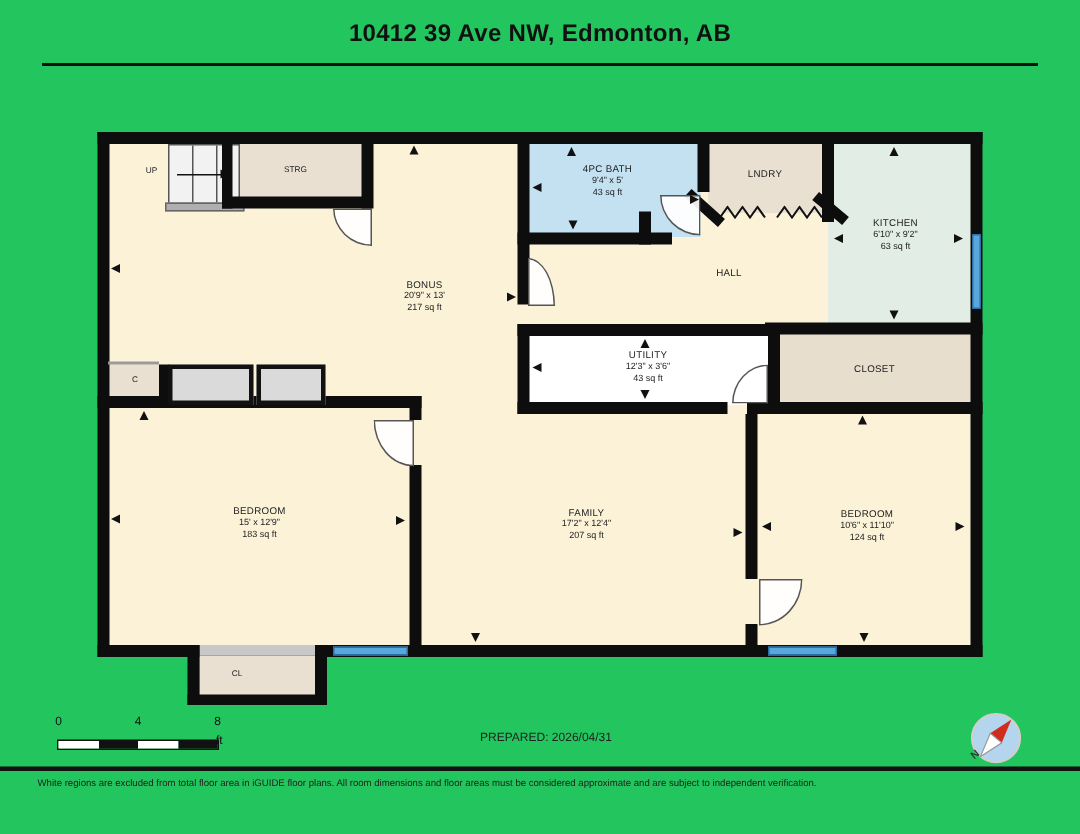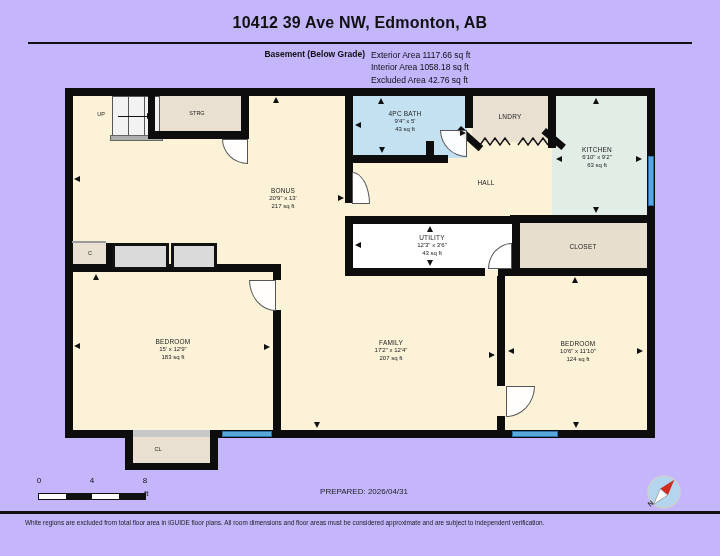--- a/index.html
+++ b/index.html
@@ -1,16 +1,16 @@
 <!DOCTYPE html>
 <html><head>
 <meta charset="utf-8">
 <style>
   html,body{margin:0;padding:0;background:#fff;}
-  .page{position:relative;width:720px;height:556px;background:#c4b5fd;
+  .page{position:relative;width:720px;height:556px;background:#22c55e;
         font-family:"Liberation Sans", sans-serif;overflow:hidden;color:#111;}
   .abs{position:absolute;}
   .title{position:absolute;top:14px;left:0;width:720px;text-align:center;
          font-size:16px;font-weight:bold;letter-spacing:.2px;}
   .hrule{position:absolute;left:28px;top:42px;width:664px;height:2px;background:#111;}
   .info{position:absolute;top:49px;left:0;width:720px;display:flex;font-size:8.5px;}
   .info-label{width:365px;text-align:right;font-weight:bold;}
   .info-values{margin-left:6px;line-height:1.45;}
   .fill{position:absolute;}
   .wall{position:absolute;background:#0d0d0d;}
@@ -48,28 +48,20 @@
   .compass-n{position:absolute;left:648px;top:500px;font-size:7px;font-weight:bold;color:#333;
              transform:rotate(-40deg);}
 </style>
 </head>
 <body>
 
 <div class="page">
 
   <div class="title">10412 39 Ave NW, Edmonton, AB</div>
   <div class="hrule"></div>
-  <div class="info">
-    <div class="info-label">Basement (Below Grade)</div>
-    <div class="info-values">
-      <div>Exterior Area 1117.66 sq ft</div>
-      <div>Interior Area 1058.18 sq ft</div>
-      <div>Excluded Area 42.76 sq ft</div>
-    </div>
-  </div>
 
   <div class="abs" style="left:0;top:0;width:720px;height:556px;">
 
     <div class="fill" style="left:72px;top:96px;width:576px;height:334px;background:#FBF2D8;"></div>
     <div class="fill" style="left:349px;top:96px;width:118px;height:62px;background:#C4E1F2;"></div>
     <div class="fill" style="left:472px;top:96px;width:76px;height:46px;background:#E9E0D1;"></div>
     <div class="fill" style="left:552px;top:96px;width:95px;height:122px;background:#E2EDE5;"></div>
     <div class="fill" style="left:153px;top:96px;width:90px;height:38px;background:#E9E0D1;"></div>
     <div class="fill" style="left:352px;top:222px;width:160px;height:48px;background:#ffffff;"></div>
     <div class="fill" style="left:519px;top:222px;width:129px;height:48px;background:#E7DECE;"></div>

